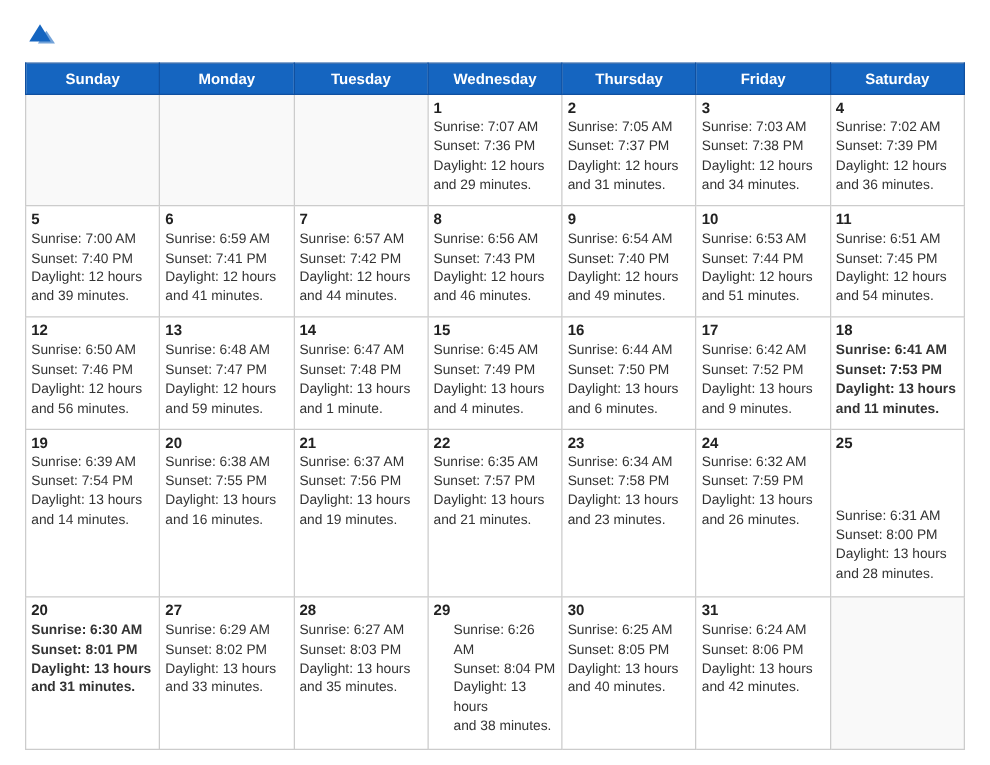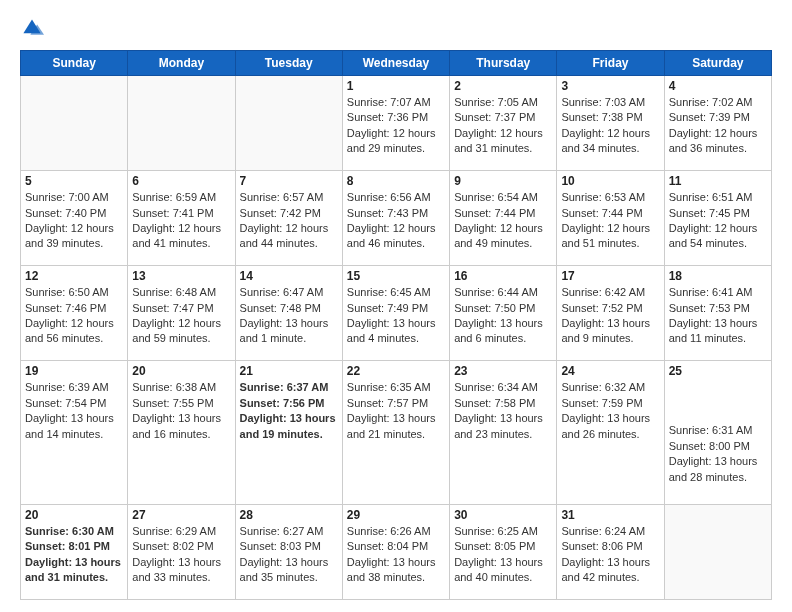--- a/index.html
+++ b/index.html
@@ -185,21 +185,21 @@
           <td>
             <span class="day-num">8</span>
             <div class="day-info" style="white-space: pre-line;">Sunrise: 6:56 AM
 Sunset: 7:43 PM
 Daylight: 12 hours
 and 46 minutes.</div>
           </td>
           <td>
             <span class="day-num">9</span>
             <div class="day-info" style="white-space: pre-line;">Sunrise: 6:54 AM
-Sunset: 7:44 PM
+Sunset: 7:40 PM
 Daylight: 12 hours
 and 49 minutes.</div>
           </td>
           <td>
             <span class="day-num">10</span>
             <div class="day-info" style="white-space: pre-line;">Sunrise: 6:53 AM
 Sunset: 7:44 PM
 Daylight: 12 hours
 and 51 minutes.</div>
           </td>
@@ -249,21 +249,21 @@
           </td>
           <td>
             <span class="day-num">17</span>
             <div class="day-info" style="white-space: pre-line;">Sunrise: 6:42 AM
 Sunset: 7:52 PM
 Daylight: 13 hours
 and 9 minutes.</div>
           </td>
           <td>
             <span class="day-num">18</span>
-            <div class="day-info" style="white-space: pre-line;">Sunrise: 6:41 AM
+            <div class="day-info" style="white-space: pre-line; font-weight: bold;">Sunrise: 6:41 AM
 Sunset: 7:53 PM
 Daylight: 13 hours
 and 11 minutes.</div>
           </td>
         </tr>
         <tr>
           <td>
             <span class="day-num">19</span>
             <div class="day-info" style="white-space: pre-line;">Sunrise: 6:39 AM
 Sunset: 7:54 PM
@@ -272,21 +272,21 @@
           </td>
           <td>
             <span class="day-num">20</span>
             <div class="day-info" style="white-space: pre-line;">Sunrise: 6:38 AM
 Sunset: 7:55 PM
 Daylight: 13 hours
 and 16 minutes.</div>
           </td>
           <td>
             <span class="day-num">21</span>
-            <div class="day-info" style="white-space: pre-line; font-weight: bold;">Sunrise: 6:37 AM
+            <div class="day-info" style="white-space: pre-line;">Sunrise: 6:37 AM
 Sunset: 7:56 PM
 Daylight: 13 hours
 and 19 minutes.</div>
           </td>
           <td>
             <span class="day-num">22</span>
             <div class="day-info" style="white-space: pre-line;">Sunrise: 6:35 AM
 Sunset: 7:57 PM
 Daylight: 13 hours
 and 21 minutes.</div>
@@ -330,21 +330,21 @@
           </td>
           <td>
             <span class="day-num">28</span>
             <div class="day-info" style="white-space: pre-line;">Sunrise: 6:27 AM
 Sunset: 8:03 PM
 Daylight: 13 hours
 and 35 minutes.</div>
           </td>
           <td>
             <span class="day-num">29</span>
-            <div class="day-info" style="white-space: pre-line;">Sunrise: 6:26 AM
+            <div class="day-info" style="white-space: pre-line; margin-left: 16px;">Sunrise: 6:26 AM
 Sunset: 8:04 PM
 Daylight: 13 hours
 and 38 minutes.</div>
           </td>
           <td>
             <span class="day-num">30</span>
             <div class="day-info" style="white-space: pre-line;">Sunrise: 6:25 AM
 Sunset: 8:05 PM
 Daylight: 13 hours
 and 40 minutes.</div>

